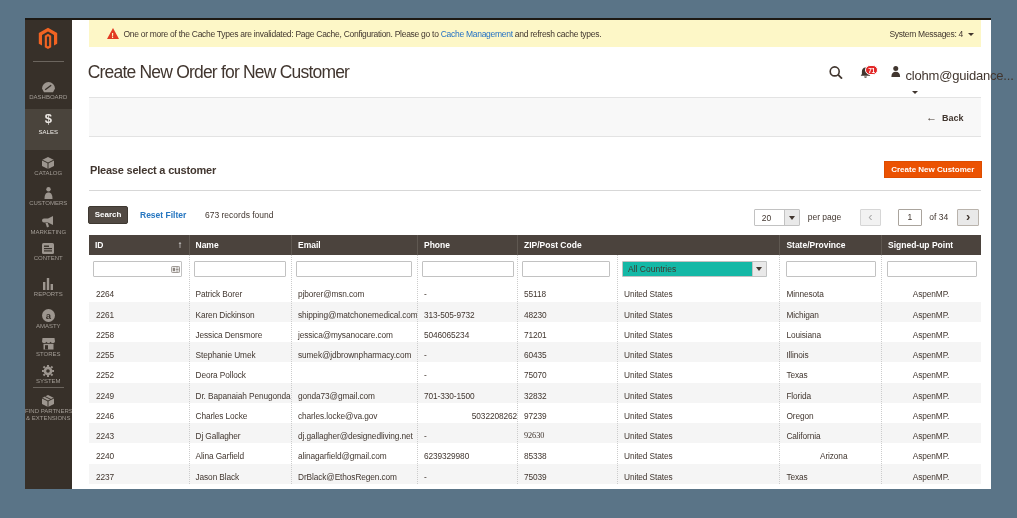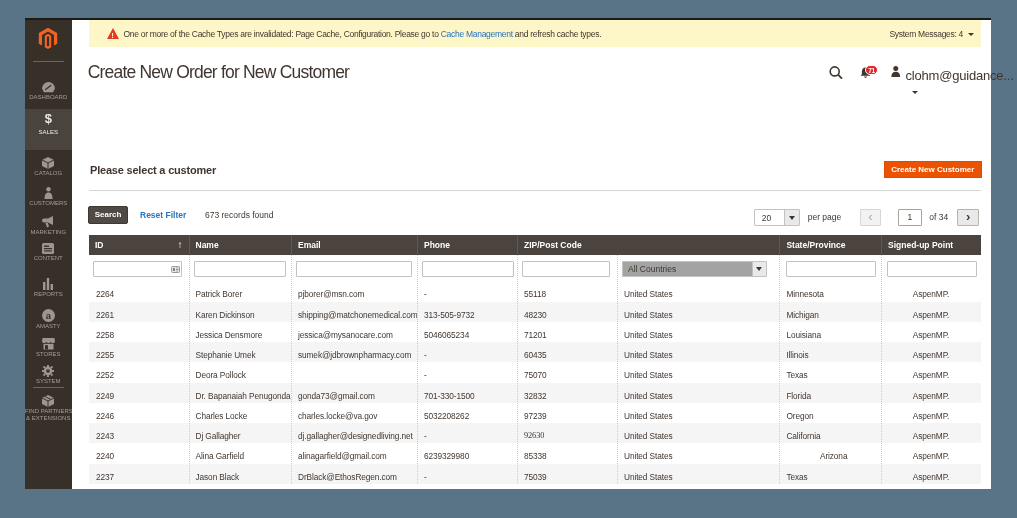--- a/index.html
+++ b/index.html
@@ -45,21 +45,21 @@
 .pof { position:absolute; left:857.8px; top:192.3px; font-size:8.5px; color:#41362f; }
 .pnext { position:absolute; left:885.4px; top:188.9px; width:22.6px; height:17.5px; background:#e9e9e9; border:1px solid #b9b3ac; border-radius:1px; color:#41362f; font-size:13px; font-weight:bold; text-align:center; line-height:14px; }
 
 .ghead { position:absolute; top:215.3px; height:20px; background:#4b433d; }
 .ghead .c { position:absolute; top:0; height:20px; color:#fff; font-size:8.5px; font-weight:700; line-height:20px; padding-left:6px; border-left:1px solid #5f5851; overflow:hidden; }
 .ghead .c.fc { border-left:none; }
 .sort { position:absolute; left:88.5px; top:0px; font-size:10px; font-weight:400; color:#fff; }
 .gfilter { position:absolute; top:235.3px; height:26.3px; background:#fff; }
 .gfilter input { position:absolute; top:6px; height:16px; border:1px solid #c2c2c2; border-radius:1px; background:#fff; }
 .idicon { position:absolute; left:82.3px; top:10.8px; width:9.2px; height:7px; }
-.csel { position:absolute; left:533px; top:6px; width:145px; height:16px; border:1px solid #c2c2c2; border-radius:1px; background:#a3a3a3; font-size:8.5px; color:#41362f; line-height:14px; padding-left:5px; }
+.csel { position:absolute; left:533px; top:6px; width:145px; height:16px; border:1px solid #c2c2c2; border-radius:1px; background:#14b8a6; font-size:8.5px; color:#41362f; line-height:14px; padding-left:5px; }
 .csel .a { position:absolute; right:0; top:0; width:14.5px; height:14px; background:#e9e9e9; border-left:1px solid #c2c2c2; }
 .csel .a:after { content:""; position:absolute; left:3.7px; top:5.5px; width:0; height:0; border-left:3.5px solid transparent; border-right:3.5px solid transparent; border-top:4px solid #41362f; }
 .grow { position:absolute; height:20.26px; font-size:8.3px; letter-spacing:-0.1px; color:#41362f; }
 .grow .c { position:absolute; top:0; height:20.26px; line-height:26px; padding-left:7px; overflow:hidden; white-space:nowrap; }
 .grow .ctr { text-align:center; padding-left:0; }
 .vlines { z-index:10; } .vlines div { position:absolute; width:0; border-left:1px dotted #cccccc; top:235.3px; height:228.9px; }
 </style>
 </head>
 <body>
 <div class="win">
@@ -177,20 +177,23 @@
     <svg style="position:absolute;left:788.5px;top:46.9px;" width="11" height="11" viewBox="0 0 11 11">
         <path d="M5.5 0.4 C3.2 0.4 1.9 2.2 1.9 4.5 L1.9 7 L0.7 8.8 H10.3 L9.1 7 L9.1 4.5 C9.1 2.2 7.8 0.4 5.5 0.4 Z" fill="#41362f"></path>
         <path d="M4.1 9.4 a1.4 1.4 0 0 0 2.8 0 Z" fill="#41362f"></path>
       </svg>
     <div class="badge" style="left:793.5px;top:45.3px;">71</div>
     <svg style="position:absolute;left:819.9px;top:46.6px;" width="9.5" height="11" viewBox="0 0 9.5 11">
         <circle cx="4.75" cy="2.6" r="2.5" fill="#41362f"></circle>
         <path d="M0.4 11 C0.4 7.4 2.1 5.8 4.75 5.8 C7.4 5.8 9.1 7.4 9.1 11 Z" fill="#41362f"></path>
       </svg>
     <div class="acct" style="position:absolute;left:834px;top:48.3px;">clohm@guidance...<span class="caret" style="margin-left:6px;"></span></div>
+    <div class="abar col">
+        <div class="back"><span style="font-size:11px;font-weight:400;">←</span> &nbsp;Back</div>
+      </div>
     <div class="subh">Please select a customer</div>
     <div class="cnc">Create New Customer</div>
     <div class="hr1 col"></div>
     <div class="sbtn">Search</div>
     <div class="rfil">Reset Filter</div>
     <div class="recs">673 records found</div>
     <div class="sel20">
         <span class="v">20</span>
         <span class="a"></span>
       </div>
@@ -290,21 +293,21 @@
         <div class="c" style="left:328px;width:100px;">701-330-1500</div>
         <div class="c" style="left:428px;width:100px;">32832</div>
         <div class="c" style="left:528px;width:162.4px;">United States</div>
         <div class="c" style="left:690.4px;width:101.6px;">Florida</div>
         <div class="c ctr" style="left:792px;width:100px;">AspenMP.</div>
       </div>
     <div class="grow col" style="top:383.16px;background:#fff">
         <div class="c" style="left:0px;width:99.5px;">2246</div>
         <div class="c" style="left:99.5px;width:102.5px;">Charles Locke</div>
         <div class="c" style="left:202px;width:126px;">charles.locke@va.gov</div>
-        <div class="c" style="left:328px;width:100px;">5032208262</div>
+        <div class="c" style="left:328px;width:100px;text-align:right;">5032208262</div>
         <div class="c" style="left:428px;width:100px;">97239</div>
         <div class="c" style="left:528px;width:162.4px;">United States</div>
         <div class="c" style="left:690.4px;width:101.6px;">Oregon</div>
         <div class="c ctr" style="left:792px;width:100px;">AspenMP.</div>
       </div>
     <div class="grow col" style="top:403.42px;background:#f5f5f5">
         <div class="c" style="left:0px;width:99.5px;">2243</div>
         <div class="c" style="left:99.5px;width:102.5px;">Dj Gallagher</div>
         <div class="c" style="left:202px;width:126px;">dj.gallagher@designedliving.net</div>
         <div class="c" style="left:328px;width:100px;">-</div>

